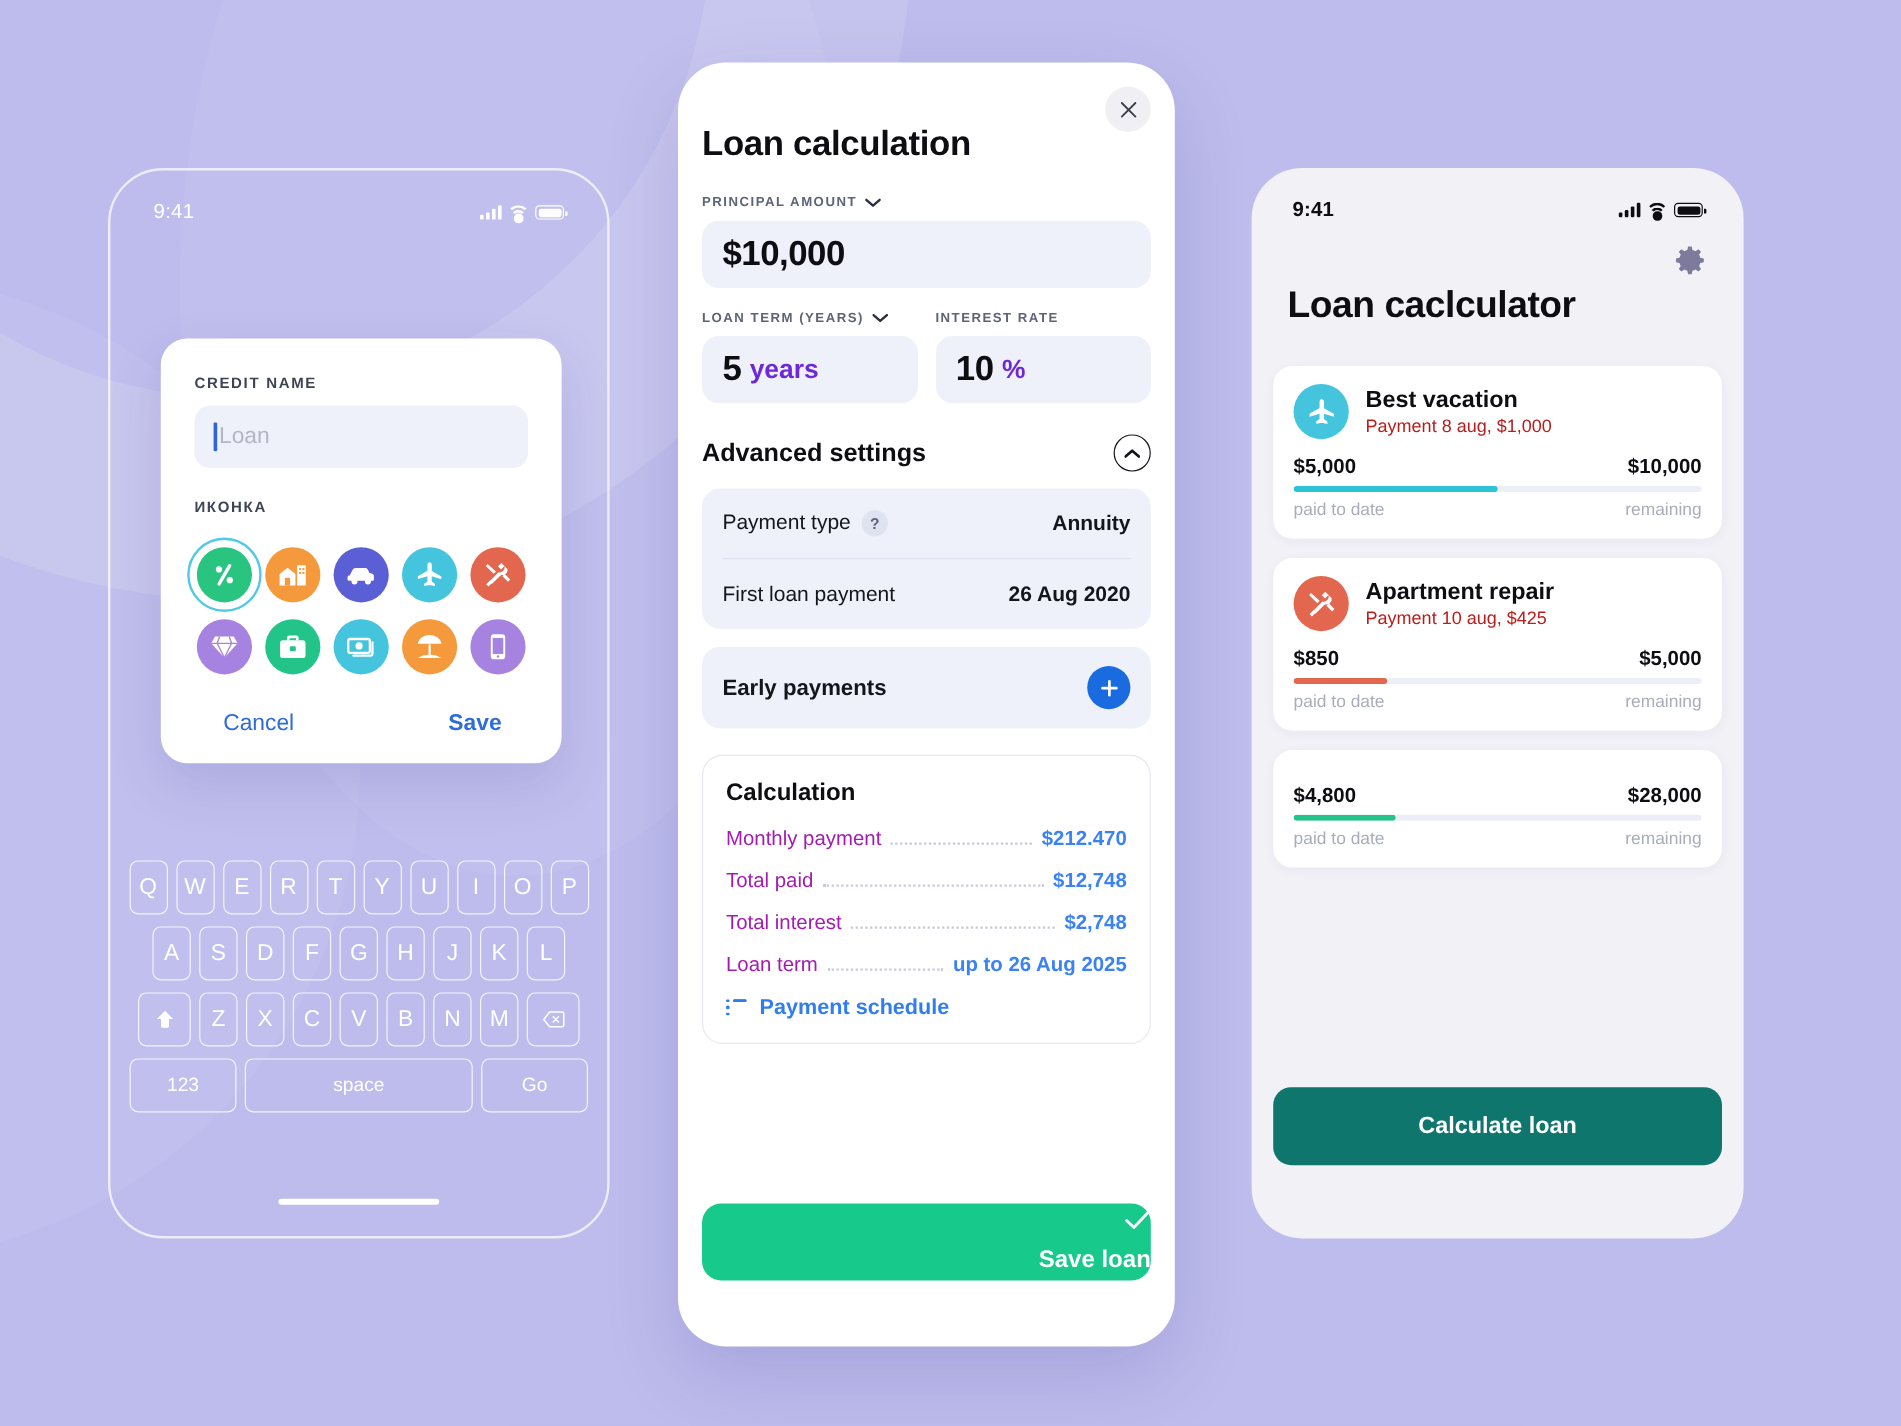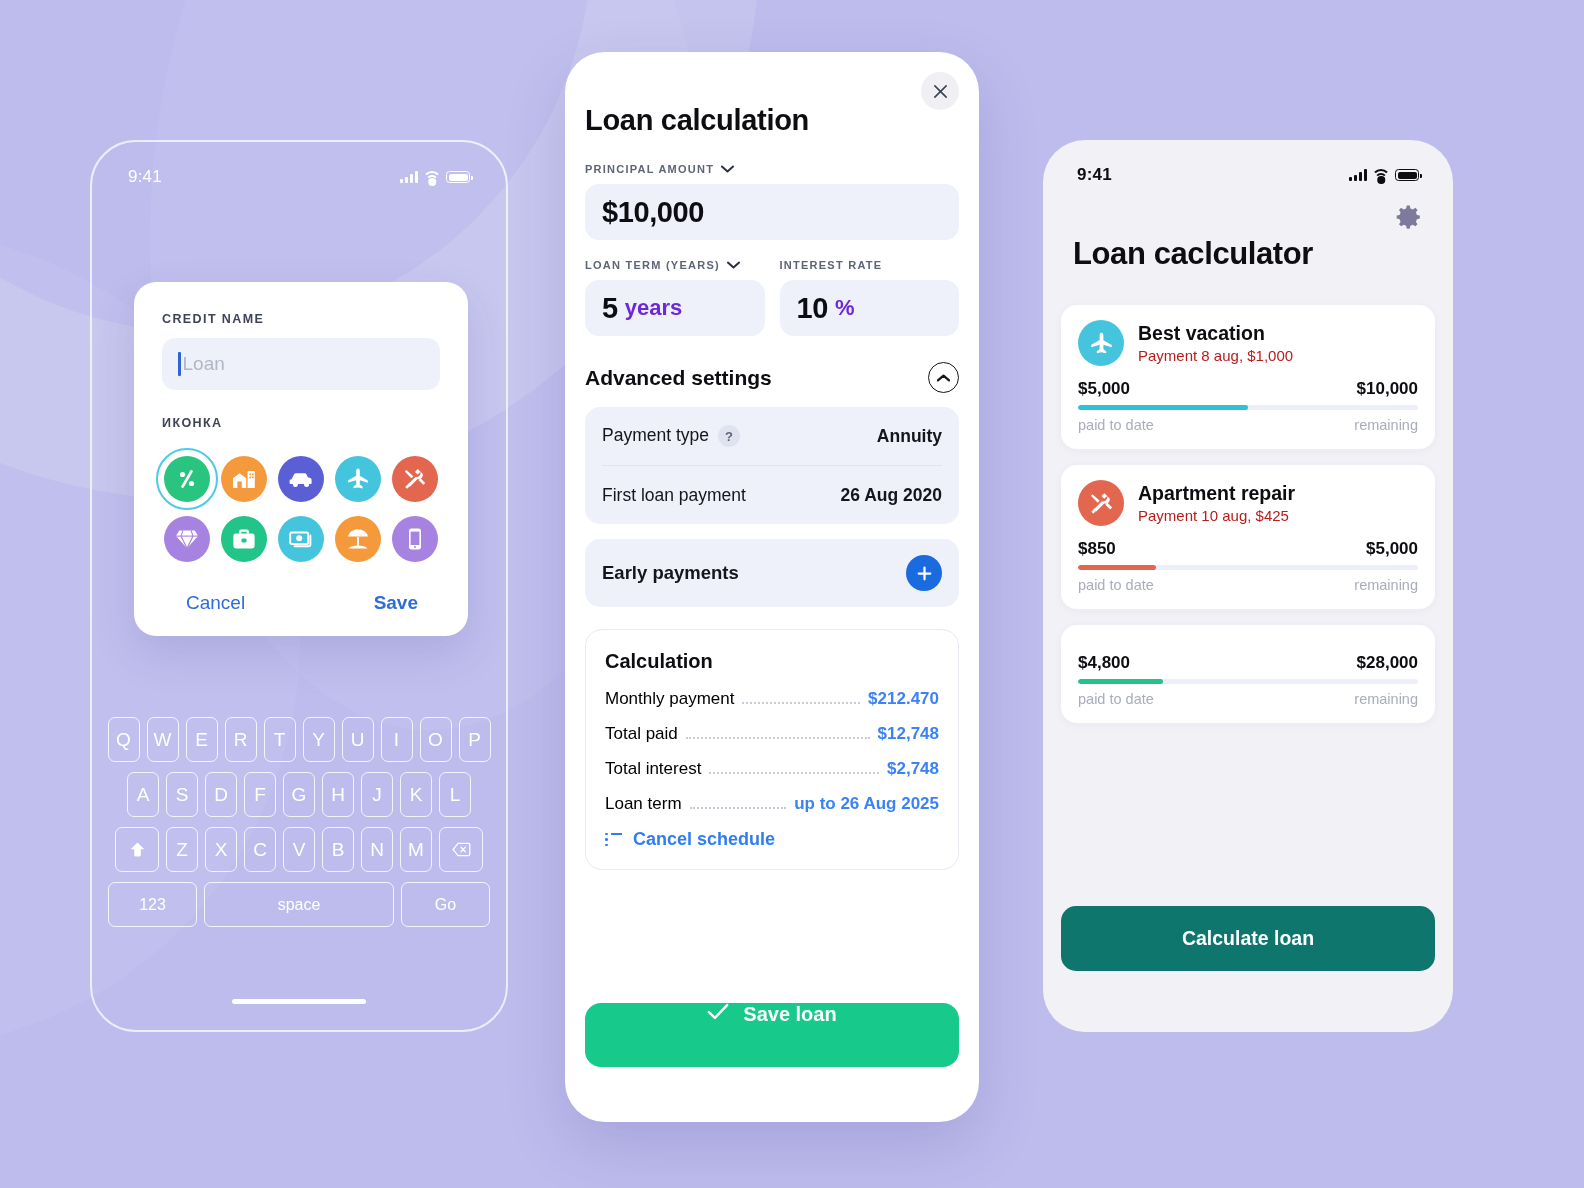--- a/index.html
+++ b/index.html
@@ -165,39 +165,39 @@
   .plus-btn{
     width:36px;height:36px;border-radius:50%;background:#1a6ae0;
     display:flex;align-items:center;justify-content:center;
   }
   .plus-btn svg{width:15px;height:15px;stroke:#fff;stroke-width:2.4;stroke-linecap:round;}
   .calc-card{
     margin-top:22px;border:1.5px solid #e7e9f2;border-radius:17px;padding:20px 19px 19px;
   }
   .calc-title{font-size:20px;font-weight:700;color:#0d0d12;margin-bottom:16px;}
   .crow{display:flex;align-items:baseline;font-size:17px;margin-bottom:15px;}
-  .crow .ck{color:#000000;white-space:nowrap;}
+  .crow .ck{color:#a21caf;white-space:nowrap;}
   .crow .dots{
     flex:1;border-bottom:2.2px dotted #c9ccd8;margin:0 8px 4px;min-width:10px;
   }
   .crow .cv{font-weight:700;color:#3b82f6;white-space:nowrap;}
   .sched{display:flex;align-items:center;gap:11px;margin-top:4px;}
   .sched .li{width:17px;height:14px;position:relative;}
   .sched .li i{position:absolute;left:6px;height:2.4px;background:#2f7df0;border-radius:1px;right:0;}
   .sched .li i:nth-child(1){top:0;}
   .sched .li i:nth-child(2){top:5.7px;}
   .sched .li i:nth-child(3){top:11.4px;}
   .sched .li u{position:absolute;left:0;width:2.6px;height:2.6px;background:#2f7df0;border-radius:50%;}
   .sched .li u:nth-of-type(1){top:0;}
   .sched .li u:nth-of-type(2){top:5.6px;}
   .sched .li u:nth-of-type(3){top:11.3px;}
   .sched .lnk{font-size:18px;font-weight:700;color:#2f7df0;}
   .save-loan{
     position:absolute;left:20px;right:20px;bottom:55px;height:64px;border-radius:16px;
-    background:#18c98c;display:flex;align-items:flex-start;justify-content:center;gap:14px;
+    background:#18c98c;display:flex;align-items:flex-end;justify-content:center;gap:14px;flex-direction:column;
   }
   .save-loan svg{width:22px;height:17px;stroke:#fff;stroke-width:2.6;fill:none;stroke-linecap:round;stroke-linejoin:round;}
   .save-loan span{font-size:20px;font-weight:700;color:#ffffff;}
 
   
   #phone-right{
     left:1043px;top:140px;width:410px;height:892px;
     background:#f1f1f6;border-radius:42px;overflow:hidden;
   }
   #phone-right .status{top:12px;padding:0 34px;}
@@ -531,21 +531,21 @@
         </div>
       <div class="sched">
         <span class="li">
             <u></u>
             <u></u>
             <u></u>
             <i></i>
             <i></i>
             <i></i>
           </span>
-        <span class="lnk">Cancel schedule</span>
+        <span class="lnk">Payment schedule</span>
       </div>
     </div>
   </div>
 
   <div class="save-loan">
     <svg viewBox="0 0 24 18">
         <path d="M2 9.6 8.6 16 22 2"></path>
       </svg>
     <span>Save loan</span>
   </div>

